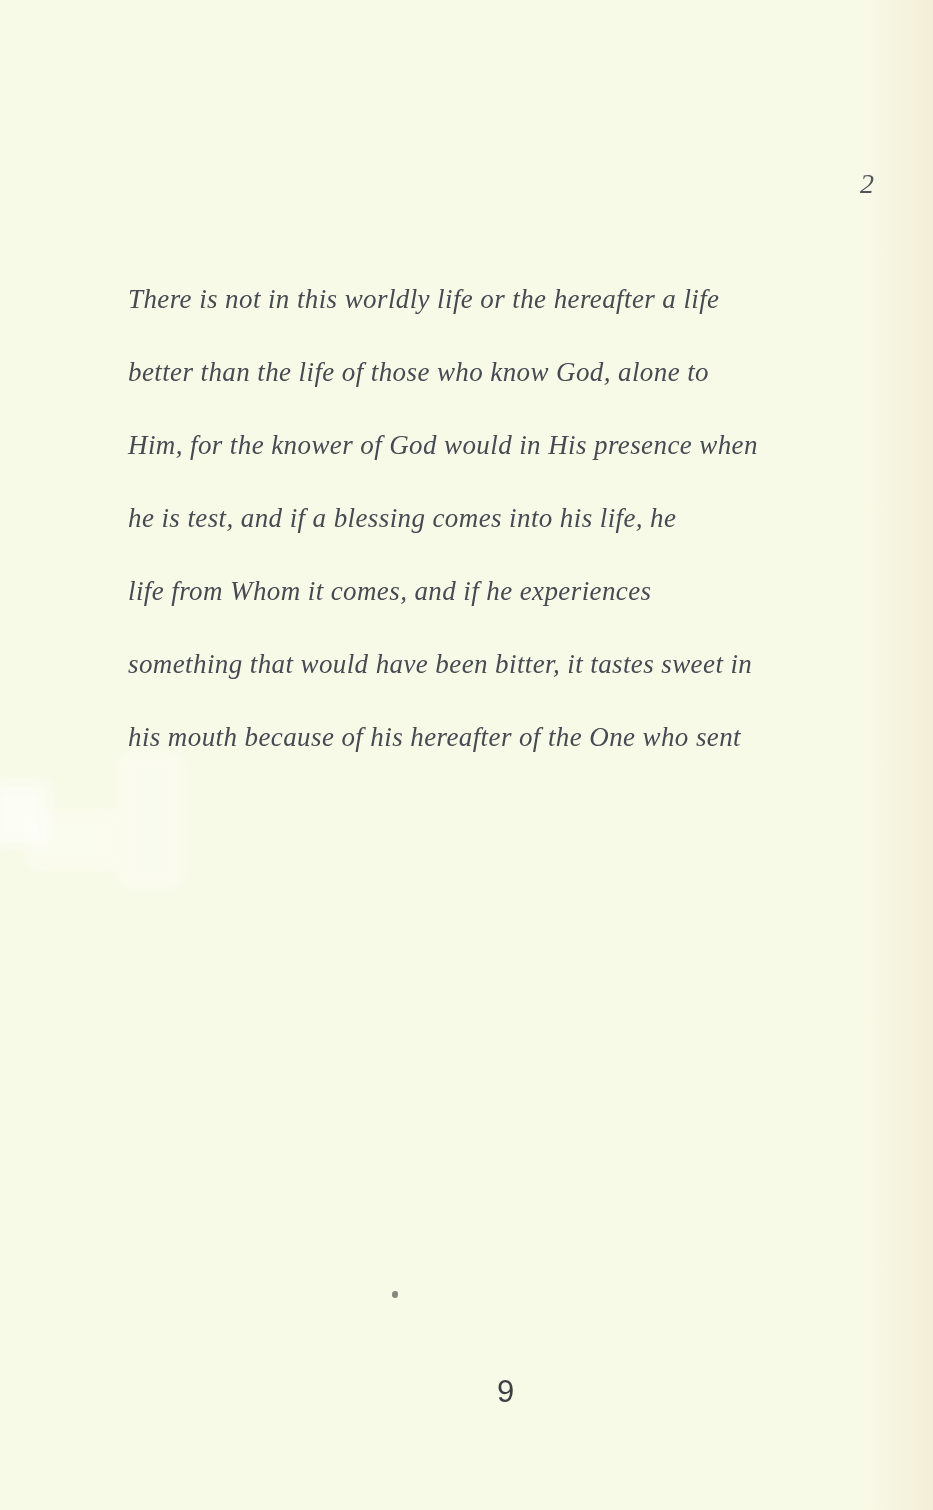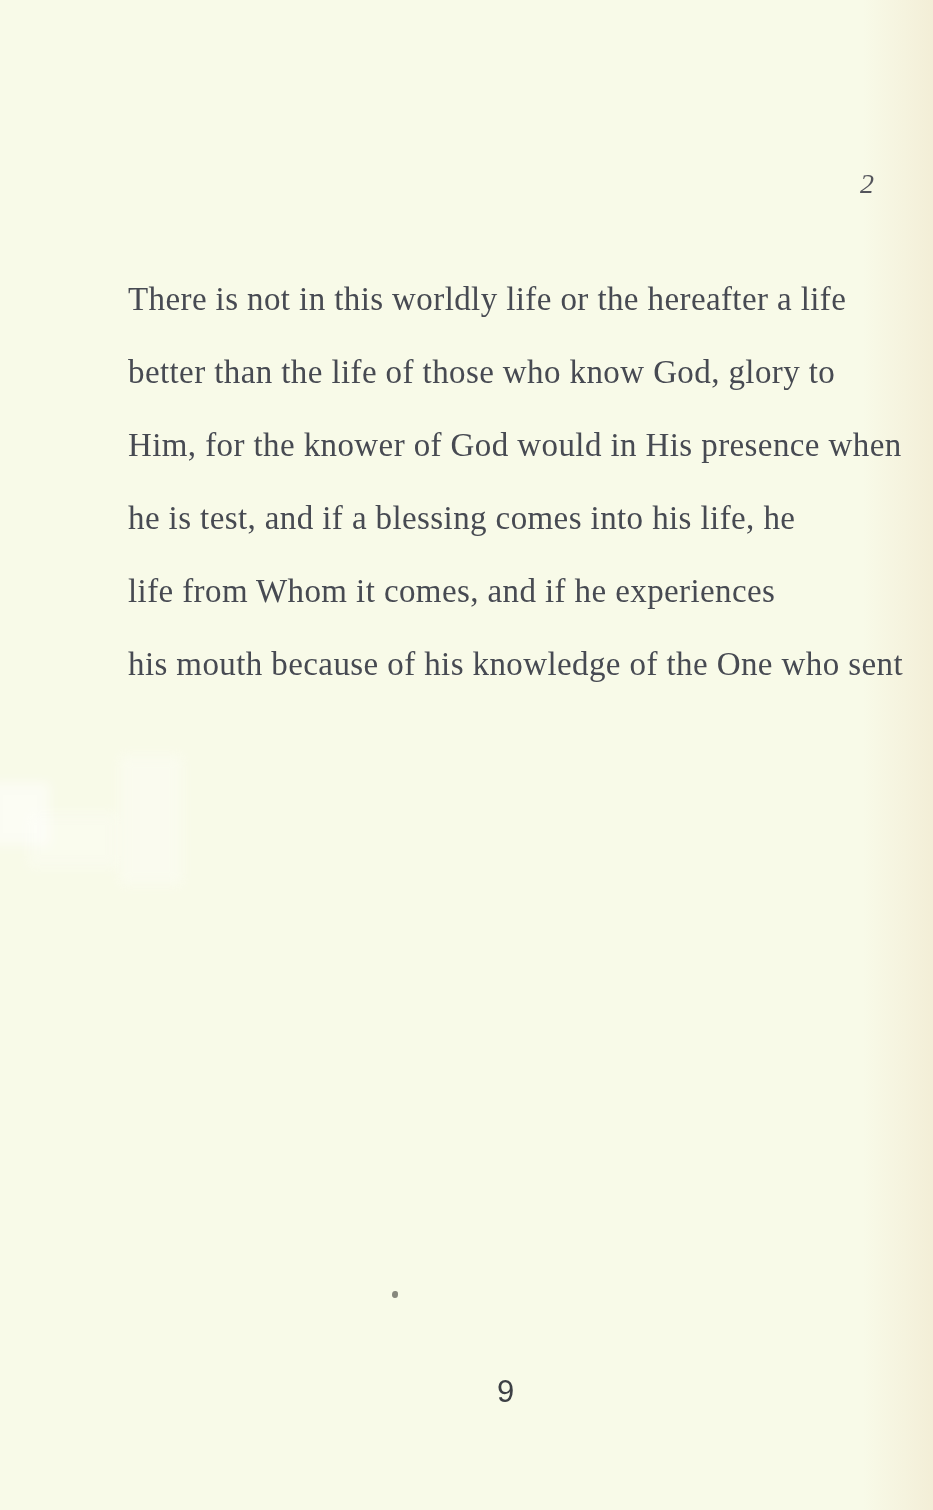--- a/index.html
+++ b/index.html
@@ -43,21 +43,22 @@
     font-style: italic;
     font-size: 28px;
     color: #54555c;
     letter-spacing: 1px;
   }
   .body-text {
     position: absolute;
     left: 128px;
     top: 263px;
     width: 790px;
-    font-size: 33px;
+    font-style: italic;
+    font-size: 27px;
     color: var(--text);
     letter-spacing: 0.4px;
   }
   .text-line {
     display: block;
     height: 73px;
     line-height: 73px;
     white-space: nowrap;
   }
   .ink-speck {
@@ -86,24 +87,25 @@
 
   <div class="edge-shade"></div>
   <div class="blotch blotch-a"></div>
   <div class="blotch blotch-b"></div>
   <div class="blotch blotch-c"></div>
 
   <div class="chapter-number">2</div>
 
   <div class="body-text">
     <span class="text-line">There is not in this worldly life or the hereafter a life</span>
-    <span class="text-line">better than the life of those who know God, glory to</span>
+    <span class="text-line">better than the life of those who know God, alone to</span>
     <span class="text-line">Him, for the knower of God would in His presence when</span>
     <span class="text-line">he is test, and if a blessing comes into his life, he</span>
     <span class="text-line">life from Whom it comes, and if he experiences</span>
-    <span class="text-line">his mouth because of his knowledge of the One who sent</span>
+    <span class="text-line">something that would have been bitter, it tastes sweet in</span>
+    <span class="text-line">his mouth because of his hereafter of the One who sent</span>
   </div>
 
   <div class="ink-speck"></div>
 
   <div class="page-number">9</div>
 
 </div>
 
 </body></html>

